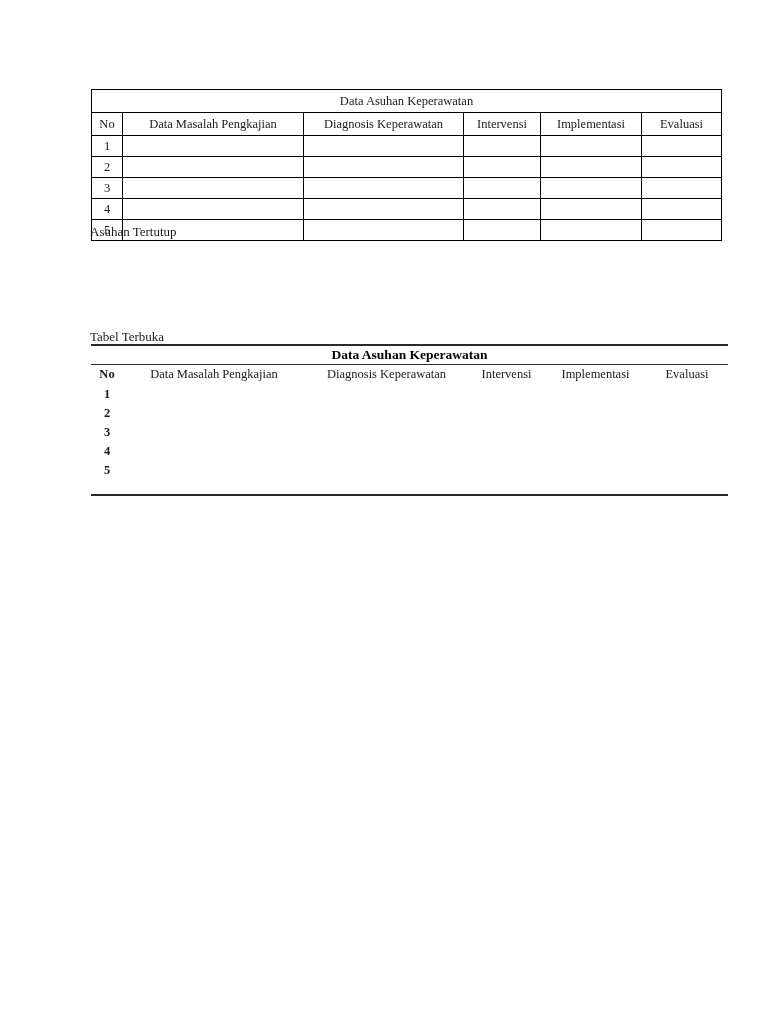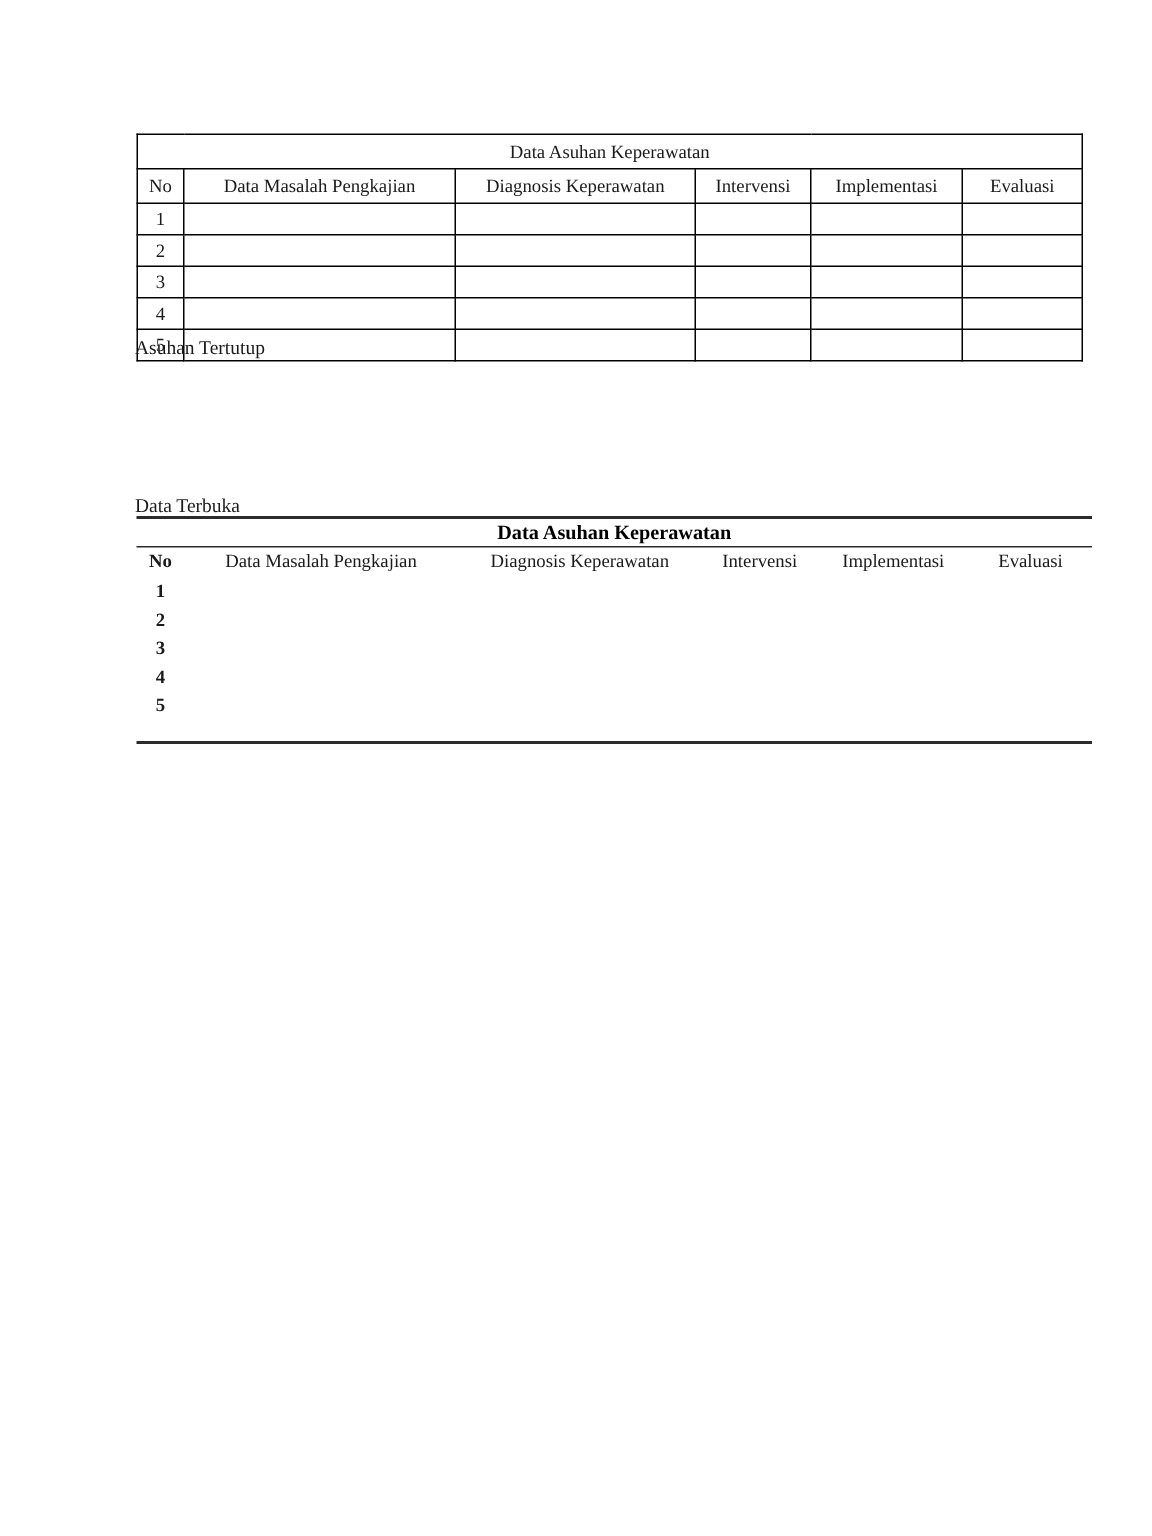--- a/index.html
+++ b/index.html
@@ -231,21 +231,21 @@
           <td></td>
           <td></td>
           <td></td>
         </tr>
       </tbody>
     </table>
   </div>
 
   <div class="caption-tertutup">Asuhan Tertutup</div>
 
-  <div class="caption-terbuka">Data Terbuka</div>
+  <div class="caption-terbuka">Tabel Terbuka</div>
 
   <div class="open-table-wrap">
     <div class="rule-top"></div>
     <div class="open-title">Data Asuhan Keperawatan</div>
     <div class="rule-mid"></div>
 
     <table class="open">
       <colgroup>
         <col class="ocol-no">
         <col class="ocol-data">

